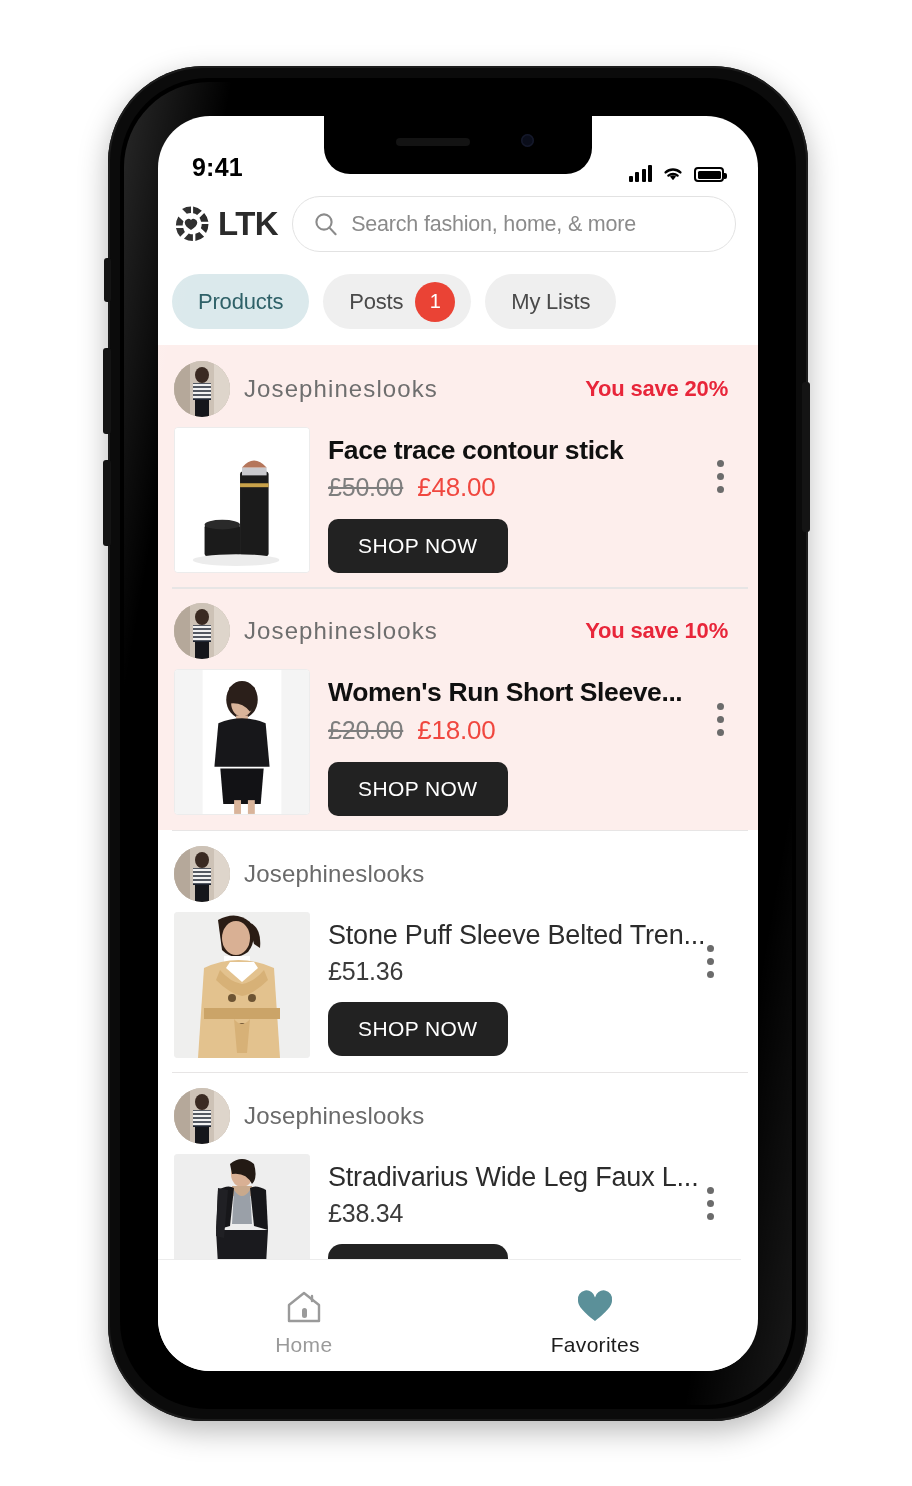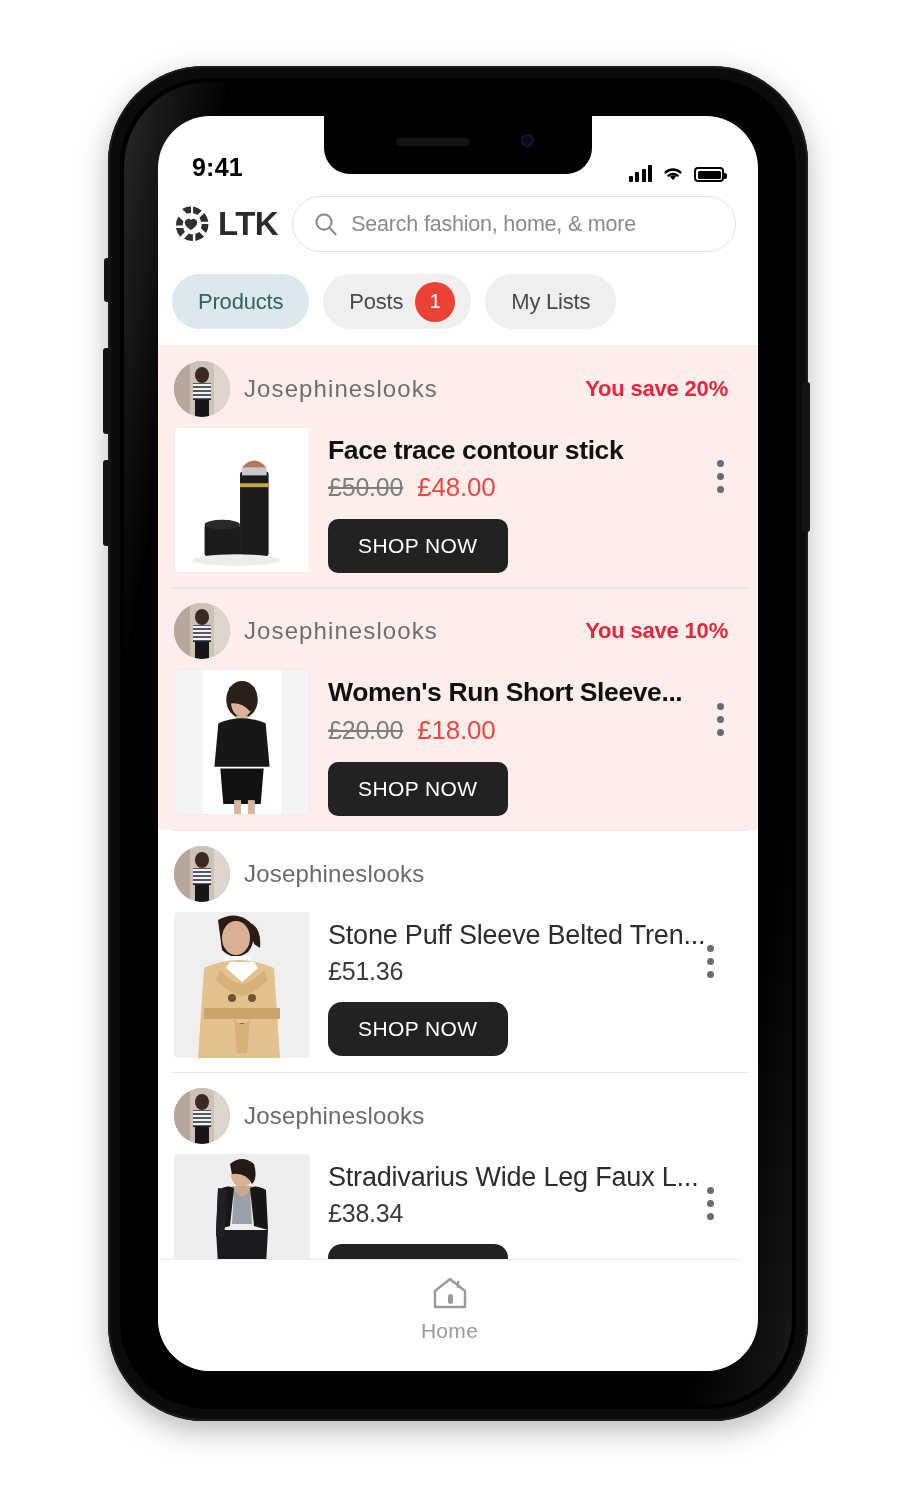--- a/index.html
+++ b/index.html
@@ -169,21 +169,21 @@
   .kebab {
     position:absolute; right:34px; top:50%; transform:translateY(-6px);
     display:flex; flex-direction:column; gap:6px; cursor:pointer;
   }
   .kebab span { width:7px; height:7px; border-radius:50%; background:#6b6b6b; display:block; }
   .card.plain .kebab { right:44px; }
 
   
   .tabbar {
     position:absolute; left:0; right:17px; bottom:0; height:112px; background:#fff;
-    border-top:1.5px solid #ececec; display:flex; align-items:flex-start;
+    border-top:1.5px solid #ececec; display:flex; align-items:center;
     padding-top:14px; z-index:30;
   }
   .tab { flex:1; display:flex; flex-direction:column; align-items:center; gap:7px; cursor:pointer; }
   .tab svg { display:block; }
   .tab-label { font-size:21px; color:#9a9a9a; letter-spacing:.3px; }
   .tab.active .tab-label { color:#1d1d1d; }
 </style>
 </head>
 <body>
 
@@ -453,20 +453,26 @@
     <div class="tabbar">
       <div class="tab">
         <svg width="42" height="38" viewBox="0 0 42 38">
           <path d="M6 17 L21 5 L36 17 V33 H6 Z" fill="none" stroke="#9a9a9a" stroke-width="2.4" stroke-linejoin="round"></path>
           <path d="M29 8 v5" stroke="#9a9a9a" stroke-width="2.4" stroke-linecap="round"></path>
           <rect x="19" y="20" width="5" height="10" rx="2.5" fill="#9a9a9a"></rect>
         </svg>
         <span class="tab-label">Home</span>
       </div>
 
+      <div class="tab active">
+        <svg width="42" height="38" viewBox="0 0 42 38">
+          <path d="M21 33 C7 22 4 17 4 12.5 A8.5 8.5 0 0 1 21 9.5 A8.5 8.5 0 0 1 38 12.5 C38 17 35 22 21 33 Z" fill="#5b9099"></path>
+        </svg>
+        <span class="tab-label">Favorites</span>
+      </div>
 
 
     </div>
 
   </div>
 
   <div class="phone-inner-highlight"></div>
 </div>
 
 </body></html>

